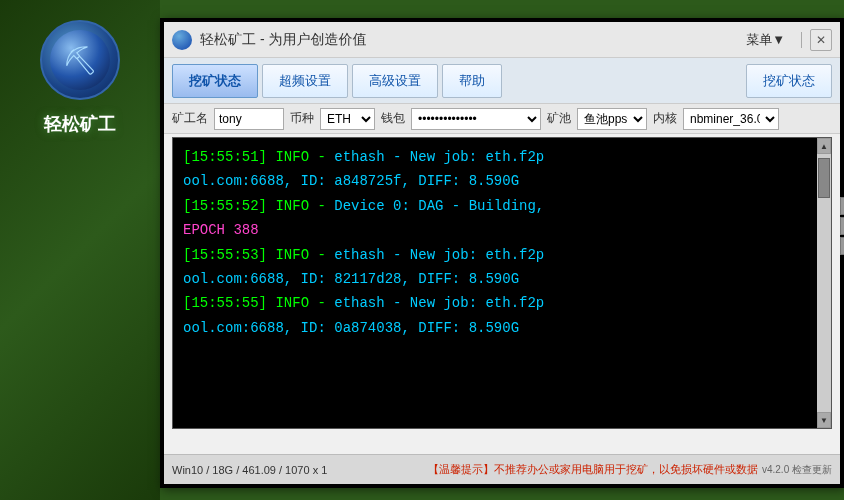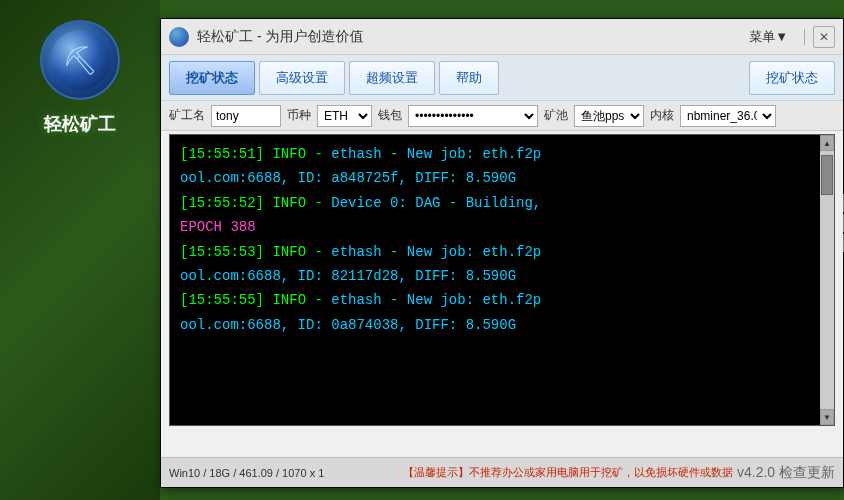--- a/index.html
+++ b/index.html
@@ -60,21 +60,21 @@
     }
 
     
     .main-window {
       position: absolute;
       left: 160px;
       top: 18px;
       width: 684px;
       height: 470px;
       background: #f0f0f0;
-      border: 1px solid #000000;
+      border: 4px solid #000000;
       box-shadow: 2px 2px 10px rgba(0,0,0,0.5);
     }
 
     
     .title-bar {
       height: 36px;
       background: #e8e8e8;
       border-bottom: 1px solid #ccc;
       display: flex;
       align-items: center;
@@ -296,21 +296,21 @@
       display: flex;
       align-items: center;
       padding: 0 8px;
       font-size: 11px;
       color: #333;
       gap: 4px;
     }
     .status-left { flex: 1; }
     .status-right { 
       color: #666; 
-      font-size: 14px;
+      font-size: 10px;
     }
     .status-warning {
       color: #cc2200;
       font-size: 11px;
     }
     .side-num-btn {
       width: 16px;
       height: 18px;
       background: #999;
       border: 1px solid #777;
@@ -341,22 +341,22 @@
     <span class="title-bar-text">轻松矿工 - 为用户创造价值</span>
     <div class="title-bar-controls">
       <button class="menu-btn">菜单▼</button>
       <div class="divider-bar"></div>
       <div class="close-btn">✕</div>
     </div>
   </div>
 
   <div class="toolbar">
     <button class="toolbar-btn active">挖矿状态</button>
+    <button class="toolbar-btn">超频设置</button>
     <button class="toolbar-btn">高级设置</button>
-    <button class="toolbar-btn">超频设置</button>
     <button class="toolbar-btn">帮助</button>
     <div class="toolbar-spacer"></div>
     <button class="stop-btn">挖矿状态</button>
   </div>
 
   <div class="config-bar">
     <span class="config-label">矿工名</span>
     <input class="config-input" style="width: 70px;" value="tony">
     <span class="config-label">币种</span>
     <select class="config-select" style="width:55px">

